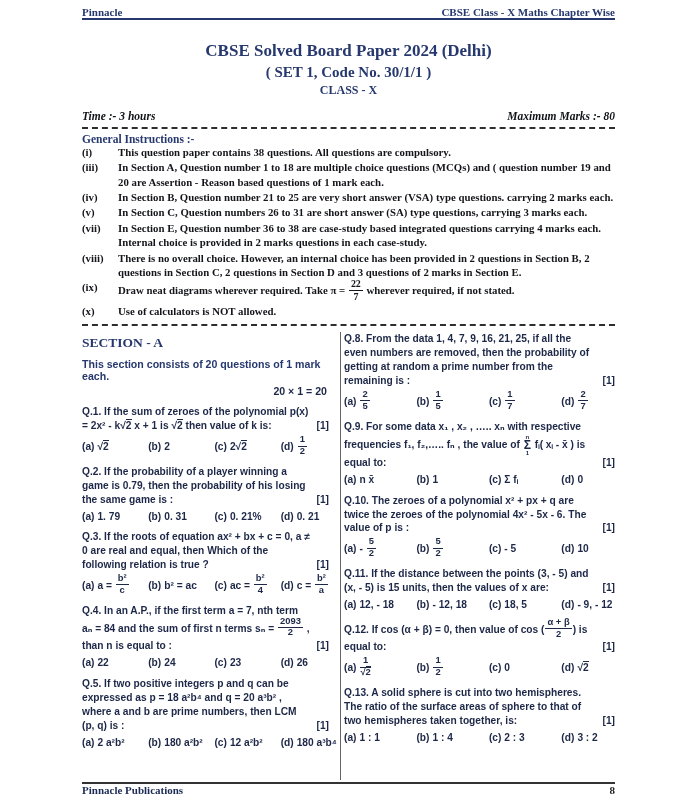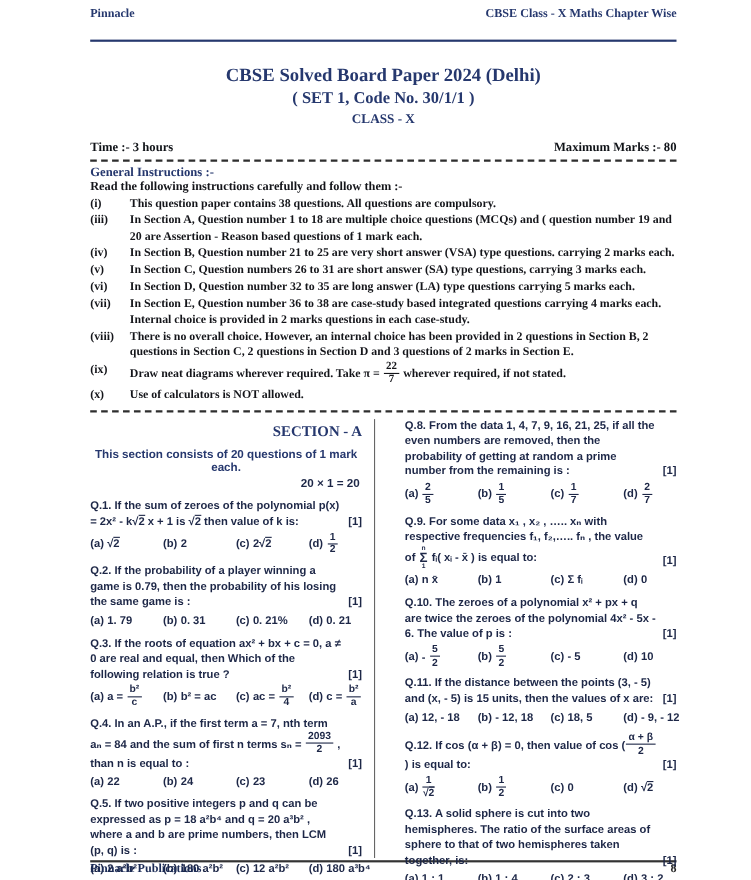--- a/index.html
+++ b/index.html
@@ -1,44 +1,44 @@
 <!DOCTYPE html>
 <html><head>
 <meta charset="utf-8">
 <style>
   html,body{margin:0;padding:0;background:#fff;}
   .page{width:683px;height:800px;box-sizing:border-box;padding:6px 68px 4px 82px;
         display:flex;flex-direction:column;overflow:hidden;background:#fff;
         font-family:"Liberation Serif",serif;color:#14151a;}
   
   .brand-row{display:flex;justify-content:space-between;align-items:flex-start;
-             font-weight:bold;font-size:11px;color:#26386e;padding-bottom:18px;
+             font-weight:bold;font-size:11px;color:#26386e;padding-bottom:0;
              border-bottom:2px solid #26386e;}
   .titles{text-align:center;color:#26386e;margin-top:21px;}
   .t1{font-size:17px;font-weight:bold;}
   .t2{font-size:15px;font-weight:bold;margin-top:3px;}
   .t3{font-size:12px;font-weight:bold;margin-top:3px;}
   .t4{font-size:12px;font-weight:bold;margin-top:2px;}
   .time-row{display:flex;justify-content:space-between;font-weight:bold;
-            font-size:11.5px;margin-top:12px;color:#101318;}
+            font-size:11.5px;margin-top:12px;color:#101318;font-style:italic;}
   hr.dash{border:0;border-top:2px dashed #2e2e2e;margin:5px 0 4px;}
   
   .gi-head{color:#26386e;font-weight:bold;font-size:11.5px;}
   .gi-sub{font-weight:bold;font-size:11.2px;margin:1px 0 2px;}
   .ins-row{display:flex;font-size:10.8px;font-weight:bold;line-height:1.33;margin-bottom:1px;}
   .ins-num{width:36px;flex:none;}
   .ins-text{flex:1;}
   
   .cols{flex:1;display:flex;margin-top:2px;min-height:0;}
   .col-left{width:258px;flex:none;padding-right:11px;box-sizing:border-box;}
-  .col-right{flex:1;border-left:1.5px solid #666;padding-left:27px;min-width:0;}
-  .sec-title{text-align:right;font-family:"Liberation Serif",serif;font-weight:bold;
+  .col-right{flex:1;border-left:1.5px solid #666;padding-left:3px;min-width:0;}
+  .sec-title{text-align:left;font-family:"Liberation Serif",serif;font-weight:bold;
              font-size:13.5px;color:#26386e;margin:3px 0 7px;}
   .sec-sub{font-family:"Liberation Sans","DejaVu Sans",sans-serif;font-weight:bold;
-           font-size:10.6px;color:#26386e;text-align:center;}
+           font-size:10.6px;color:#26386e;}
   .sec-total{text-align:right;font-family:"Liberation Sans","DejaVu Sans",sans-serif;
              font-weight:bold;font-size:10.6px;color:#1d2747;margin:3px 2px 8px 0;}
   
   .q{margin-bottom:7px;font-family:"Liberation Sans","DejaVu Sans",sans-serif;
      color:#1d2747;font-weight:bold;font-size:10.2px;line-height:1.36;}
   .q-text{position:relative;padding-right:18px;}
   .q-mark{position:absolute;right:0;bottom:0;}
   .q-opts{display:grid;grid-template-columns:26% 26% 26% 22%;margin-top:3px;
           align-items:center;column-gap:2px;}
   .opt{white-space:nowrap;display:flex;align-items:center;gap:3px;}
@@ -77,41 +77,36 @@
 
   <div class="time-row">
     <span>Time :- 3 hours</span>
     <span>Maximum Marks :- 80</span>
   </div>
 
   <hr class="dash">
 
   <div>
     <div class="gi-head">General Instructions :-</div>
-    <div class="gi-sub">Read the following instructions carefully and follow them :-</div>
     <div id="ins-list">
         <div class="ins-row">
           <span class="ins-num">(i)</span>
           <span class="ins-text">This question paper contains 38 questions. All questions are compulsory.</span>
         </div>
         <div class="ins-row">
           <span class="ins-num">(iii)</span>
           <span class="ins-text">In Section A, Question number 1 to 18 are multiple choice questions (MCQs) and ( question number 19 and 20 are Assertion - Reason based questions of 1 mark each.</span>
         </div>
         <div class="ins-row">
           <span class="ins-num">(iv)</span>
           <span class="ins-text">In Section B, Question number 21 to 25 are very short answer (VSA) type questions. carrying 2 marks each.</span>
         </div>
         <div class="ins-row">
           <span class="ins-num">(v)</span>
           <span class="ins-text">In Section C, Question numbers 26 to 31 are short answer (SA) type questions, carrying 3 marks each.</span>
-        </div>
-        <div class="ins-row">
-          <span class="ins-num">(vi)</span>
-          <span class="ins-text">In Section D, Question number 32 to 35 are long answer (LA) type questions carrying 5 marks each.</span>
         </div>
         <div class="ins-row">
           <span class="ins-num">(vii)</span>
           <span class="ins-text">In Section E, Question number 36 to 38 are case-study based integrated questions carrying 4 marks each. Internal choice is provided in 2 marks questions in each case-study.</span>
         </div>
         <div class="ins-row">
           <span class="ins-num">(viii)</span>
           <span class="ins-text">There is no overall choice. However, an internal choice has been provided in 2 questions in Section B, 2 questions in Section C, 2 questions in Section D and 3 questions of 2 marks in Section E.</span>
         </div>
         <div class="ins-row">

